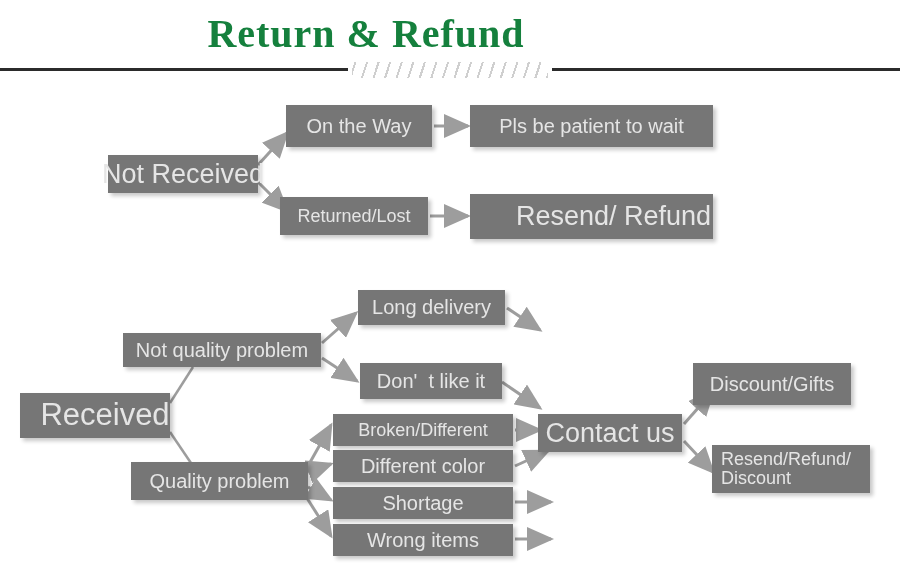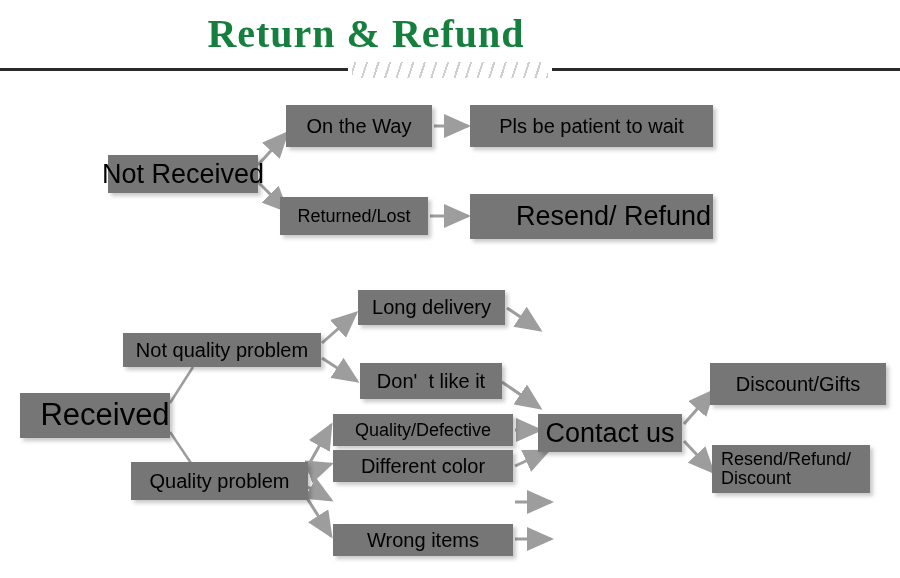--- a/index.html
+++ b/index.html
@@ -57,21 +57,21 @@
         -72deg,
         #cfcfcf 0px, #cfcfcf 2px,
         rgba(255,255,255,0) 2px, rgba(255,255,255,0) 11px);
   }
 
   
   .node {
     position: absolute;
     box-sizing: border-box;
     background: #767676;
-    color: #000000;
+    color: #e5e5e5;
     display: flex;
     align-items: center;
     justify-content: center;
     box-shadow: 3px 3px 4px rgba(0,0,0,0.22);
     line-height: 1.05;
     white-space: pre;
     font-size: 20px;
   }
   .node.lg   { font-size: 27px; }
   .node.xl   { font-size: 31px; padding-left: 20px; }
@@ -153,27 +153,28 @@
   <div class="node xl" style="left:20px; top:393px; width:150px; height:45px;">Received</div>
 
   <div class="node" style="left:123px; top:333px; width:198px; height:34px;">Not quality problem</div>
 
   <div class="node" style="left:131px; top:462px; width:177px; height:38px;">Quality problem</div>
 
   <div class="node" style="left:358px; top:290px; width:147px; height:35px;">Long delivery</div>
 
   <div class="node" style="left:360px; top:363px; width:142px; height:36px;">Don'  t like it</div>
 
-  <div class="node sm" style="left:333px; top:414px; width:180px; height:32px;">Quality/Defective</div>
+  <div class="node sm" style="left:333px; top:414px; width:180px; height:32px;">Broken/Different</div>
 
   <div class="node" style="left:333px; top:450px; width:180px; height:32px;">Different color</div>
 
+  <div class="node" style="left:333px; top:487px; width:180px; height:32px;">Shortage</div>
 
   <div class="node" style="left:333px; top:524px; width:180px; height:32px;">Wrong items</div>
 
   <div class="node lg" style="left:538px; top:414px; width:144px; height:38px;">Contact us</div>
 
-  <div class="node" style="left:710px; top:363px; width:176px; height:42px;">Discount/Gifts</div>
+  <div class="node" style="left:693px; top:363px; width:158px; height:42px;">Discount/Gifts</div>
 
   <div class="node sm left" style="left:712px; top:445px; width:158px; height:48px;">Resend/Refund/
 Discount</div>
 
 </div>
 
 </body></html>

